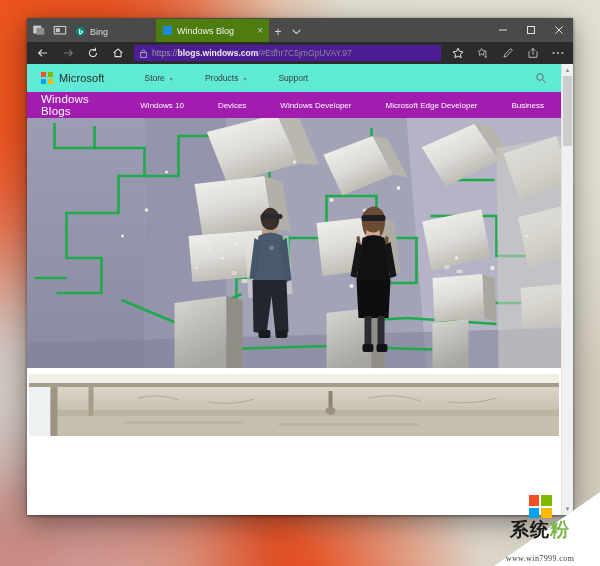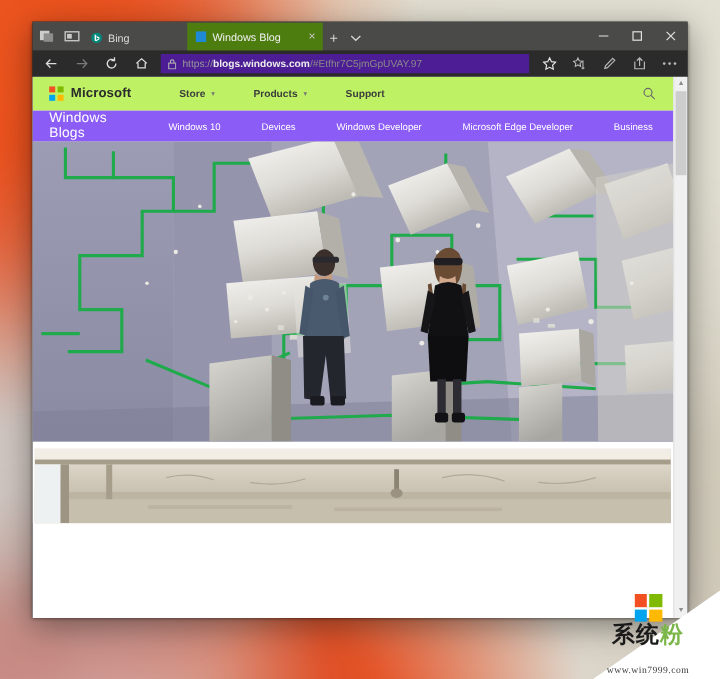--- a/index.html
+++ b/index.html
@@ -61,34 +61,34 @@
   .urltext{font-size:8.5px;color:#9a9a9a;white-space:nowrap;overflow:hidden;text-overflow:ellipsis;}
   .urltext b{color:#ececec;font-weight:bold;}
   .urltext .frag{color:#8a8a8a;}
   .navicons{display:flex;align-items:center;}
 
   
   .viewport{flex:1;background:#fff;position:relative;overflow:hidden;display:flex;}
   .pagecol{flex:1;overflow:hidden;position:relative;}
 
   
-  .ms-header{height:28px;background:#bef264;display:flex;align-items:center;padding:0 0 0 14px;
-             border-bottom:0;position:relative;font-weight:bold;}
+  .ms-header{height:28px;background:#5eead4;display:flex;align-items:center;padding:0 0 0 14px;
+             border-bottom:0;position:relative;}
   .ms-logo{display:flex;align-items:center;gap:6px;}
   .ms-squares{width:12px;height:12px;display:grid;grid-template-columns:1fr 1fr;
               grid-template-rows:1fr 1fr;gap:1.4px;}
   .ms-squares i{display:block;}
   .ms-name{font-size:11px;color:#2b2b2b;letter-spacing:.1px;}
   .ms-nav{display:flex;align-items:center;gap:0;margin-left:24px;}
   .ms-nav a{font-size:8.5px;color:#3c3c3c;padding:0 16px;display:flex;align-items:center;gap:5px;text-decoration:none;}
   .caret{font-size:6px;color:#777;}
   .ms-search{margin-left:auto;padding-right:14px;display:flex;align-items:center;}
 
   
-  .wb-nav{height:26px;background:#8b5cf6;display:flex;align-items:center;padding-left:14px;}
+  .wb-nav{height:26px;background:#a21caf;display:flex;align-items:center;padding-left:14px;}
   .wb-brand{font-size:11.5px;color:#fff;font-weight:300;letter-spacing:.2px;}
   .wb-links{display:flex;align-items:center;margin-left:26px;}
   .wb-links a{font-size:8px;color:#fff;text-decoration:none;padding:0 17px;white-space:nowrap;}
 
   
   .hero{height:250px;position:relative;overflow:hidden;background:#8e8fa6;}
   .hero svg{position:absolute;inset:0;width:100%;height:100%;display:block;}
 
   
   .caption{background:#0f75c9;padding:11px 14px 16px 14px;color:#fff;}

